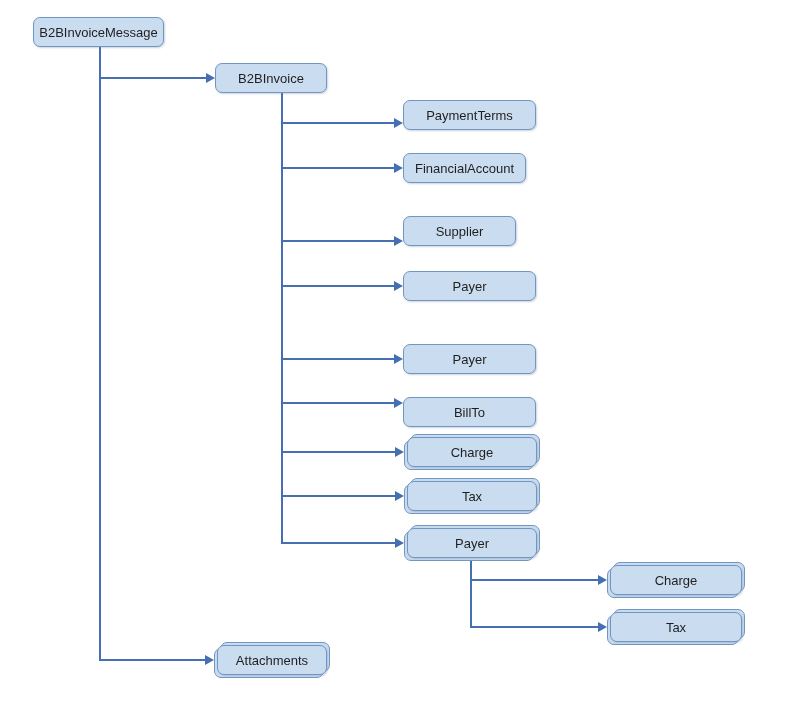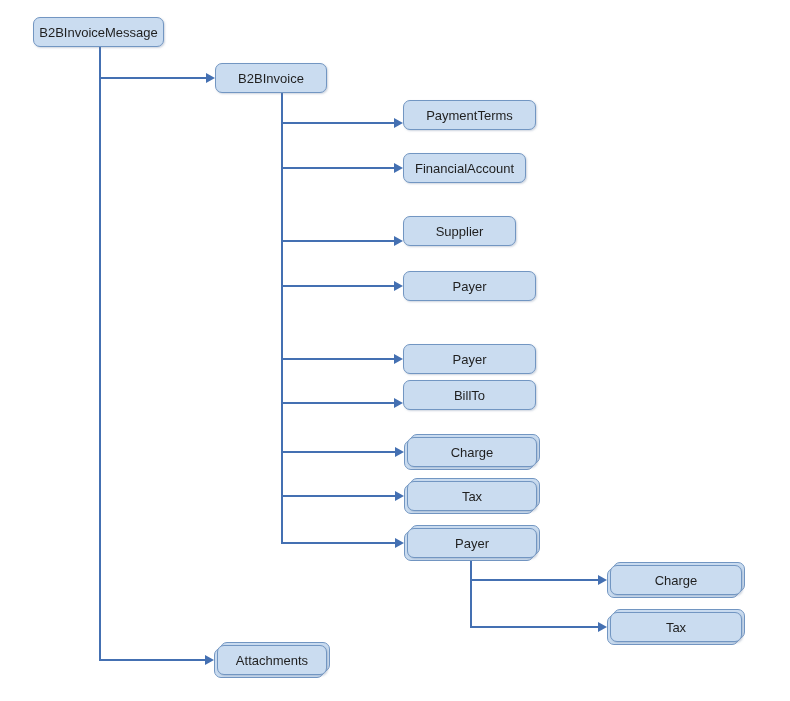--- a/index.html
+++ b/index.html
@@ -117,21 +117,21 @@
   </div>
 
   <div class="node" style="left:403px;top:271px;width:133px">
     <span class="face">Payer</span>
   </div>
 
   <div class="node" style="left:403px;top:344px;width:133px">
     <span class="face">Payer</span>
   </div>
 
-  <div class="node" style="left:403px;top:380px;width:133px">
+  <div class="node" style="left:403px;top:397px;width:133px">
     <span class="face">BillTo</span>
   </div>
 
   <div class="node multi" style="left:407px;top:437px;width:130px">
     <span class="layer l1"></span>
     <span class="layer l2"></span>
     <span class="face">Charge</span>
   </div>
 
   <div class="node multi" style="left:407px;top:481px;width:130px">

